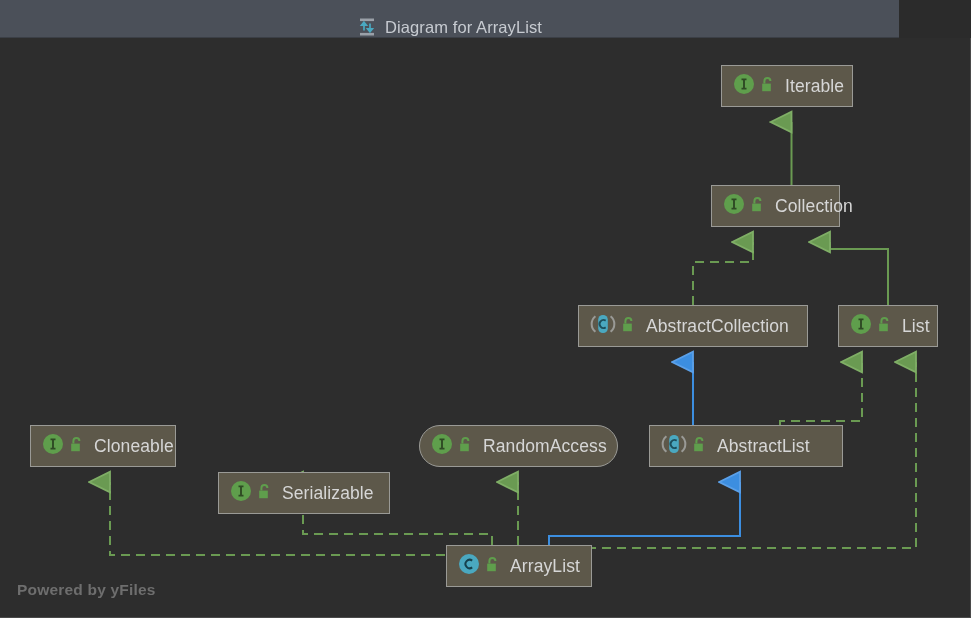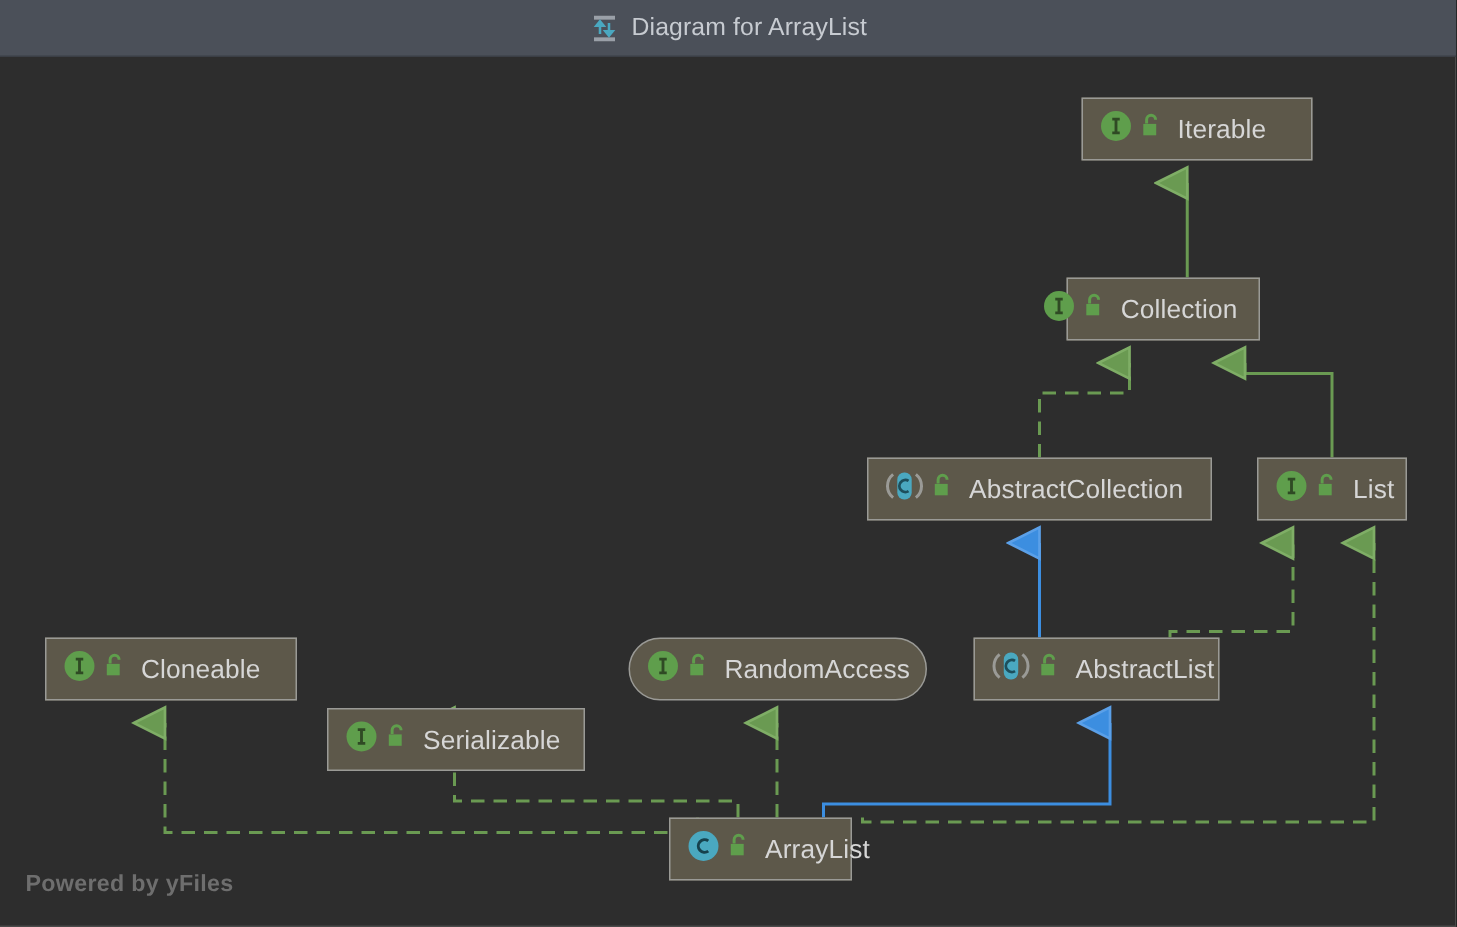--- a/index.html
+++ b/index.html
@@ -17,26 +17,26 @@
     height: 618px;
     overflow: hidden;
     background: #2b2b2b;
     box-sizing: border-box;
   }
 
   
   #titlebar {
     position: absolute;
     left: 0; top: 0;
-    width: 971px;
+    width: 899px;
     height: 38px;
     background: #4b5059;
     border-bottom: 1px solid #3b3f46;
     display: flex;
-    align-items: center;
+    align-items: flex-end;
     justify-content: center;
     box-sizing: border-box;
   }
   #title-inner {
     display: flex;
     align-items: center;
     gap: 8px;
   }
   #titlebar .title-text {
     color: #c7cbd1;
@@ -173,37 +173,37 @@
 
       <g>
         <path d="M465 507 L465 517 L110 517 L110 444" fill="none" stroke="#6a9a52" stroke-width="2" stroke-dasharray="9 6" marker-end="url(#ar-green)"></path>
       </g>
 
       <g>
         <path d="M575 507 L575 510 L916 510 L916 324" fill="none" stroke="#6a9a52" stroke-width="2" stroke-dasharray="9 6" marker-end="url(#ar-green)"></path>
       </g>
     </svg>
 
-    <div class="node" style="left:721px; top:27px; width:154px;">
+    <div class="node" style="left:721px; top:27px; width:132px;">
       <span class="badge">
         <svg width="22" height="22" viewBox="0 0 22 22" xmlns="http://www.w3.org/2000/svg">
           <circle cx="11" cy="11" r="10" fill="#5f9e4c"></circle>
           <path d="M8.5 6.4 h5 M8.5 15.6 h5 M11 6.4 v9.2" stroke="#2f4a24" stroke-width="1.9" fill="none"></path>
         </svg>
       </span>
       <span class="lock">
         <svg width="16" height="17" viewBox="0 0 16 17" xmlns="http://www.w3.org/2000/svg">
           <path d="M4.4 7.4 V4.9 a3 3 0 0 1 6 0" fill="none" stroke="#5f9e4c" stroke-width="2"></path>
           <rect x="2.2" y="7.6" width="8.6" height="7.6" fill="#5f9e4c"></rect>
         </svg>
       </span>
       <span class="node-label">Iterable</span>
     </div>
 
-    <div class="node" style="left:711px; top:147px; width:129px;justify-content:flex-end;">
+    <div class="node" style="left:711px; top:147px; width:129px;">
       <span class="badge">
         <svg width="22" height="22" viewBox="0 0 22 22" xmlns="http://www.w3.org/2000/svg">
           <circle cx="11" cy="11" r="10" fill="#5f9e4c"></circle>
           <path d="M8.5 6.4 h5 M8.5 15.6 h5 M11 6.4 v9.2" stroke="#2f4a24" stroke-width="1.9" fill="none"></path>
         </svg>
       </span>
       <span class="lock">
         <svg width="16" height="17" viewBox="0 0 16 17" xmlns="http://www.w3.org/2000/svg">
           <path d="M4.4 7.4 V4.9 a3 3 0 0 1 6 0" fill="none" stroke="#5f9e4c" stroke-width="2"></path>
           <rect x="2.2" y="7.6" width="8.6" height="7.6" fill="#5f9e4c"></rect>
@@ -239,21 +239,21 @@
       </span>
       <span class="lock">
         <svg width="16" height="17" viewBox="0 0 16 17" xmlns="http://www.w3.org/2000/svg">
           <path d="M4.4 7.4 V4.9 a3 3 0 0 1 6 0" fill="none" stroke="#5f9e4c" stroke-width="2"></path>
           <rect x="2.2" y="7.6" width="8.6" height="7.6" fill="#5f9e4c"></rect>
         </svg>
       </span>
       <span class="node-label">List</span>
     </div>
 
-    <div class="node" style="left:30px; top:387px; width:168px;">
+    <div class="node" style="left:30px; top:387px; width:146px;">
       <span class="badge">
         <svg width="22" height="22" viewBox="0 0 22 22" xmlns="http://www.w3.org/2000/svg">
           <circle cx="11" cy="11" r="10" fill="#5f9e4c"></circle>
           <path d="M8.5 6.4 h5 M8.5 15.6 h5 M11 6.4 v9.2" stroke="#2f4a24" stroke-width="1.9" fill="none"></path>
         </svg>
       </span>
       <span class="lock">
         <svg width="16" height="17" viewBox="0 0 16 17" xmlns="http://www.w3.org/2000/svg">
           <path d="M4.4 7.4 V4.9 a3 3 0 0 1 6 0" fill="none" stroke="#5f9e4c" stroke-width="2"></path>
           <rect x="2.2" y="7.6" width="8.6" height="7.6" fill="#5f9e4c"></rect>
@@ -287,39 +287,39 @@
       </span>
       <span class="lock">
         <svg width="16" height="17" viewBox="0 0 16 17" xmlns="http://www.w3.org/2000/svg">
           <path d="M4.4 7.4 V4.9 a3 3 0 0 1 6 0" fill="none" stroke="#5f9e4c" stroke-width="2"></path>
           <rect x="2.2" y="7.6" width="8.6" height="7.6" fill="#5f9e4c"></rect>
         </svg>
       </span>
       <span class="node-label">RandomAccess</span>
     </div>
 
-    <div class="node" style="left:649px; top:387px; width:164px;">
+    <div class="node" style="left:649px; top:387px; width:194px;">
       <span class="badge">
         <svg width="26" height="22" viewBox="0 0 26 22" xmlns="http://www.w3.org/2000/svg">
           <path d="M5.4 3.2 a10 10 0 0 0 0 15.6" fill="none" stroke="#9a9a96" stroke-width="2"></path>
           <path d="M20.6 3.2 a10 10 0 0 1 0 15.6" fill="none" stroke="#9a9a96" stroke-width="2"></path>
           <rect x="8.2" y="2" width="9.6" height="18" rx="4.6" fill="#4aa8c0"></rect>
           <path d="M15.7 7.6 a4 4 0 1 0 0 6.8" fill="none" stroke="#1d4f5c" stroke-width="1.9"></path>
         </svg>
       </span>
       <span class="lock">
         <svg width="16" height="17" viewBox="0 0 16 17" xmlns="http://www.w3.org/2000/svg">
           <path d="M4.4 7.4 V4.9 a3 3 0 0 1 6 0" fill="none" stroke="#5f9e4c" stroke-width="2"></path>
           <rect x="2.2" y="7.6" width="8.6" height="7.6" fill="#5f9e4c"></rect>
         </svg>
       </span>
       <span class="node-label">AbstractList</span>
     </div>
 
-    <div class="node" style="left:446px; top:507px; width:122px;">
+    <div class="node" style="left:446px; top:507px; width:146px;">
       <span class="badge">
         <svg width="22" height="22" viewBox="0 0 22 22" xmlns="http://www.w3.org/2000/svg">
           <circle cx="11" cy="11" r="10" fill="#4aa8c0"></circle>
           <path d="M14.2 7.6 a4.2 4.2 0 1 0 0 6.8" fill="none" stroke="#16414d" stroke-width="2"></path>
         </svg>
       </span>
       <span class="lock">
         <svg width="16" height="17" viewBox="0 0 16 17" xmlns="http://www.w3.org/2000/svg">
           <path d="M4.4 7.4 V4.9 a3 3 0 0 1 6 0" fill="none" stroke="#5f9e4c" stroke-width="2"></path>
           <rect x="2.2" y="7.6" width="8.6" height="7.6" fill="#5f9e4c"></rect>

